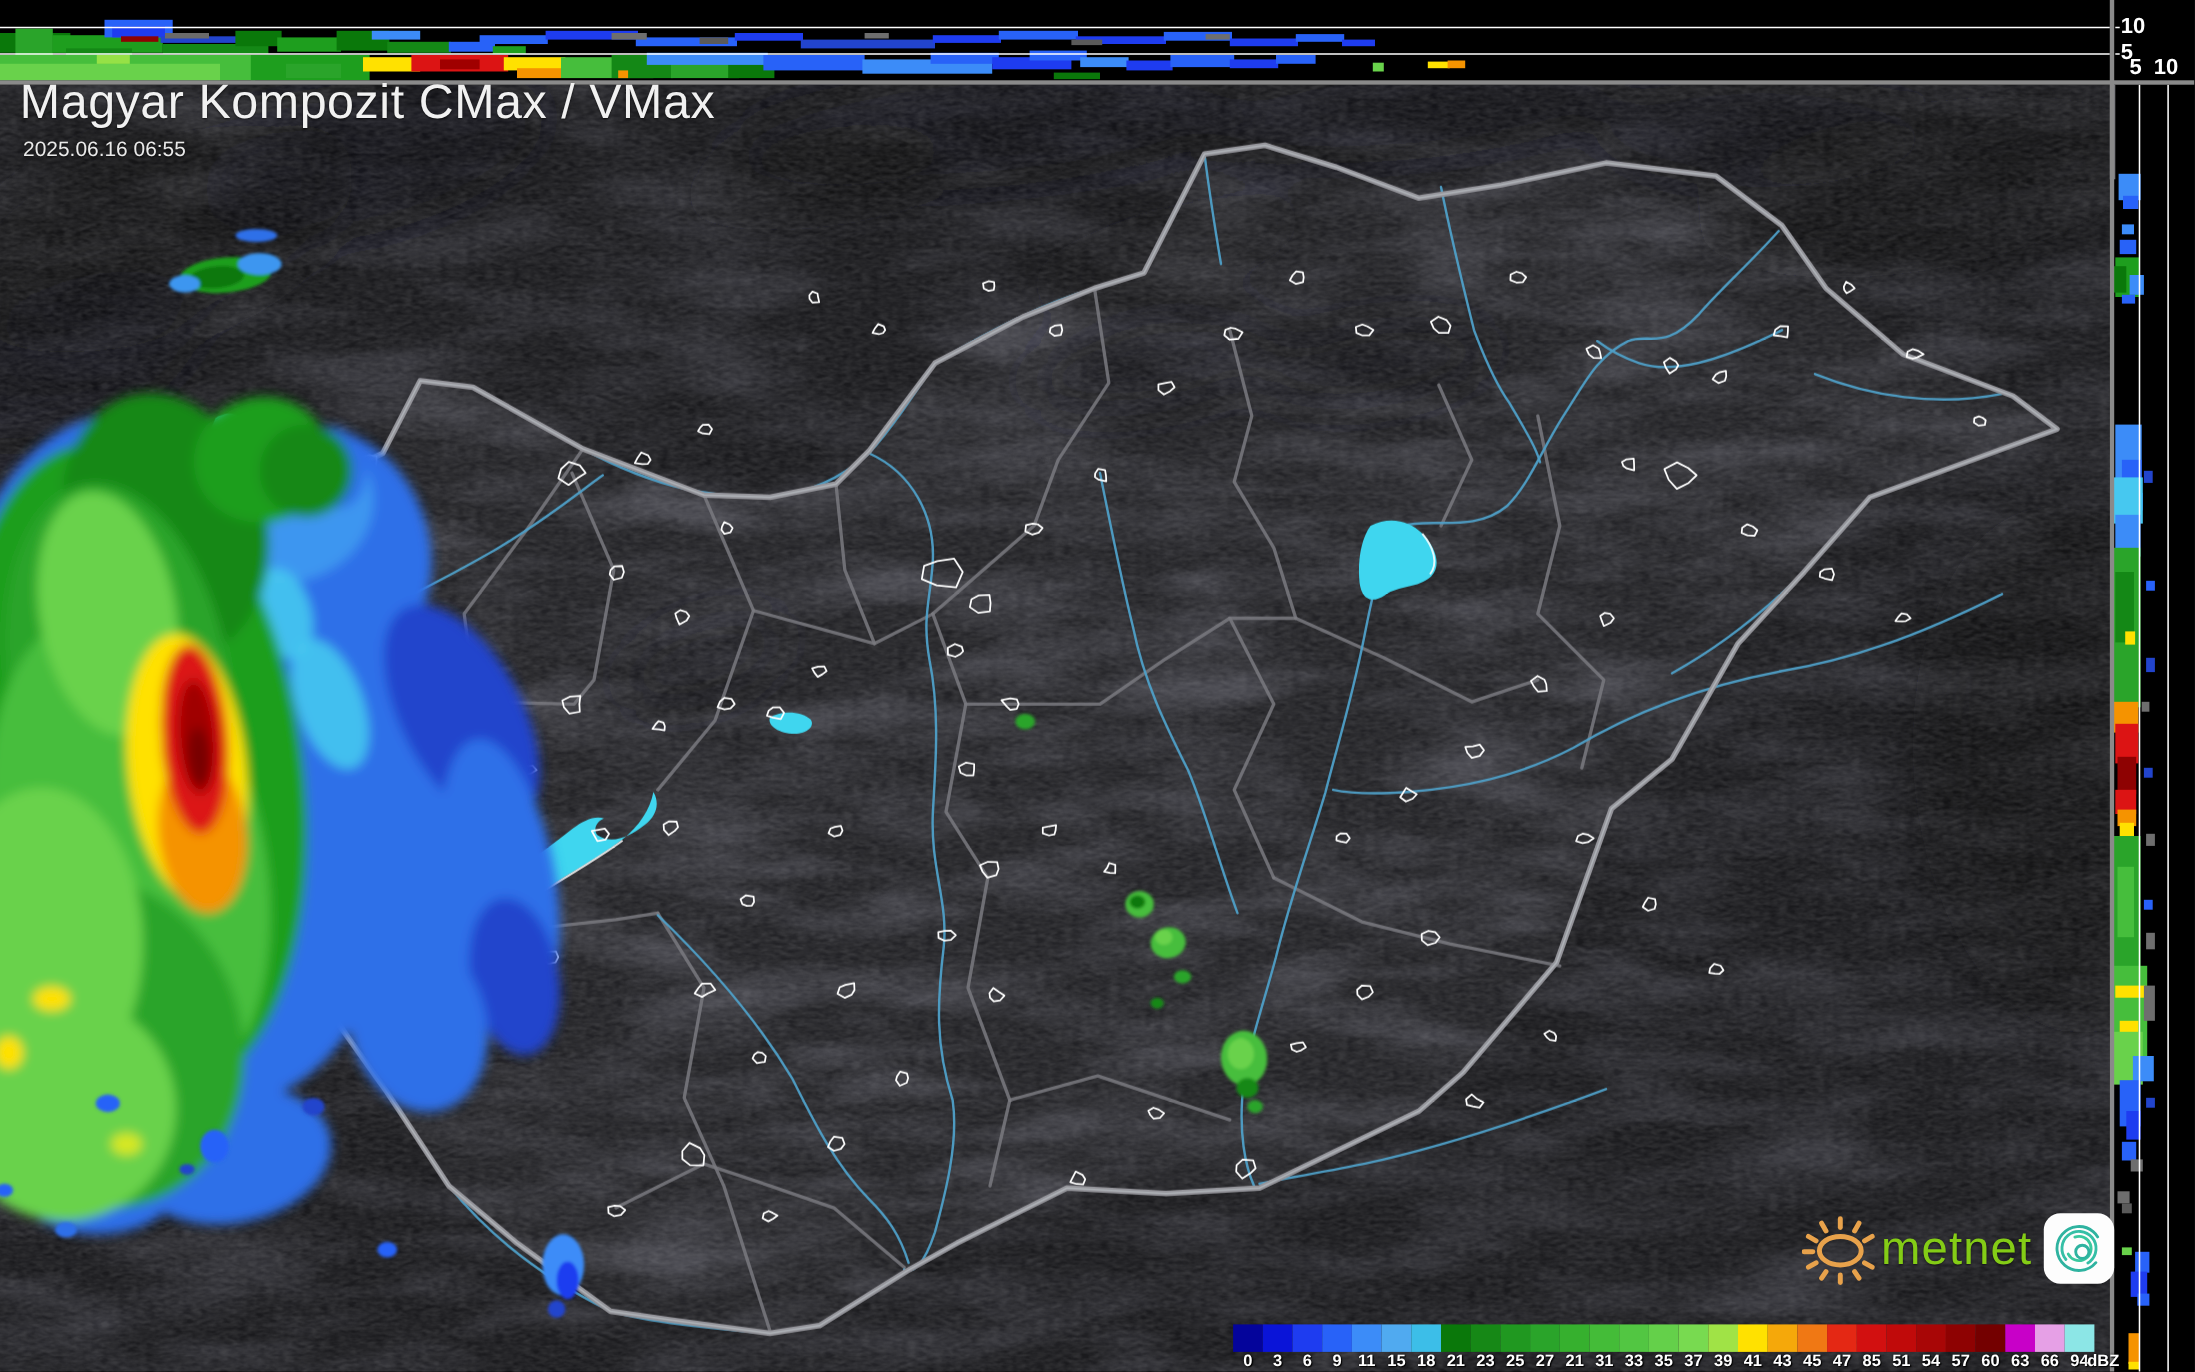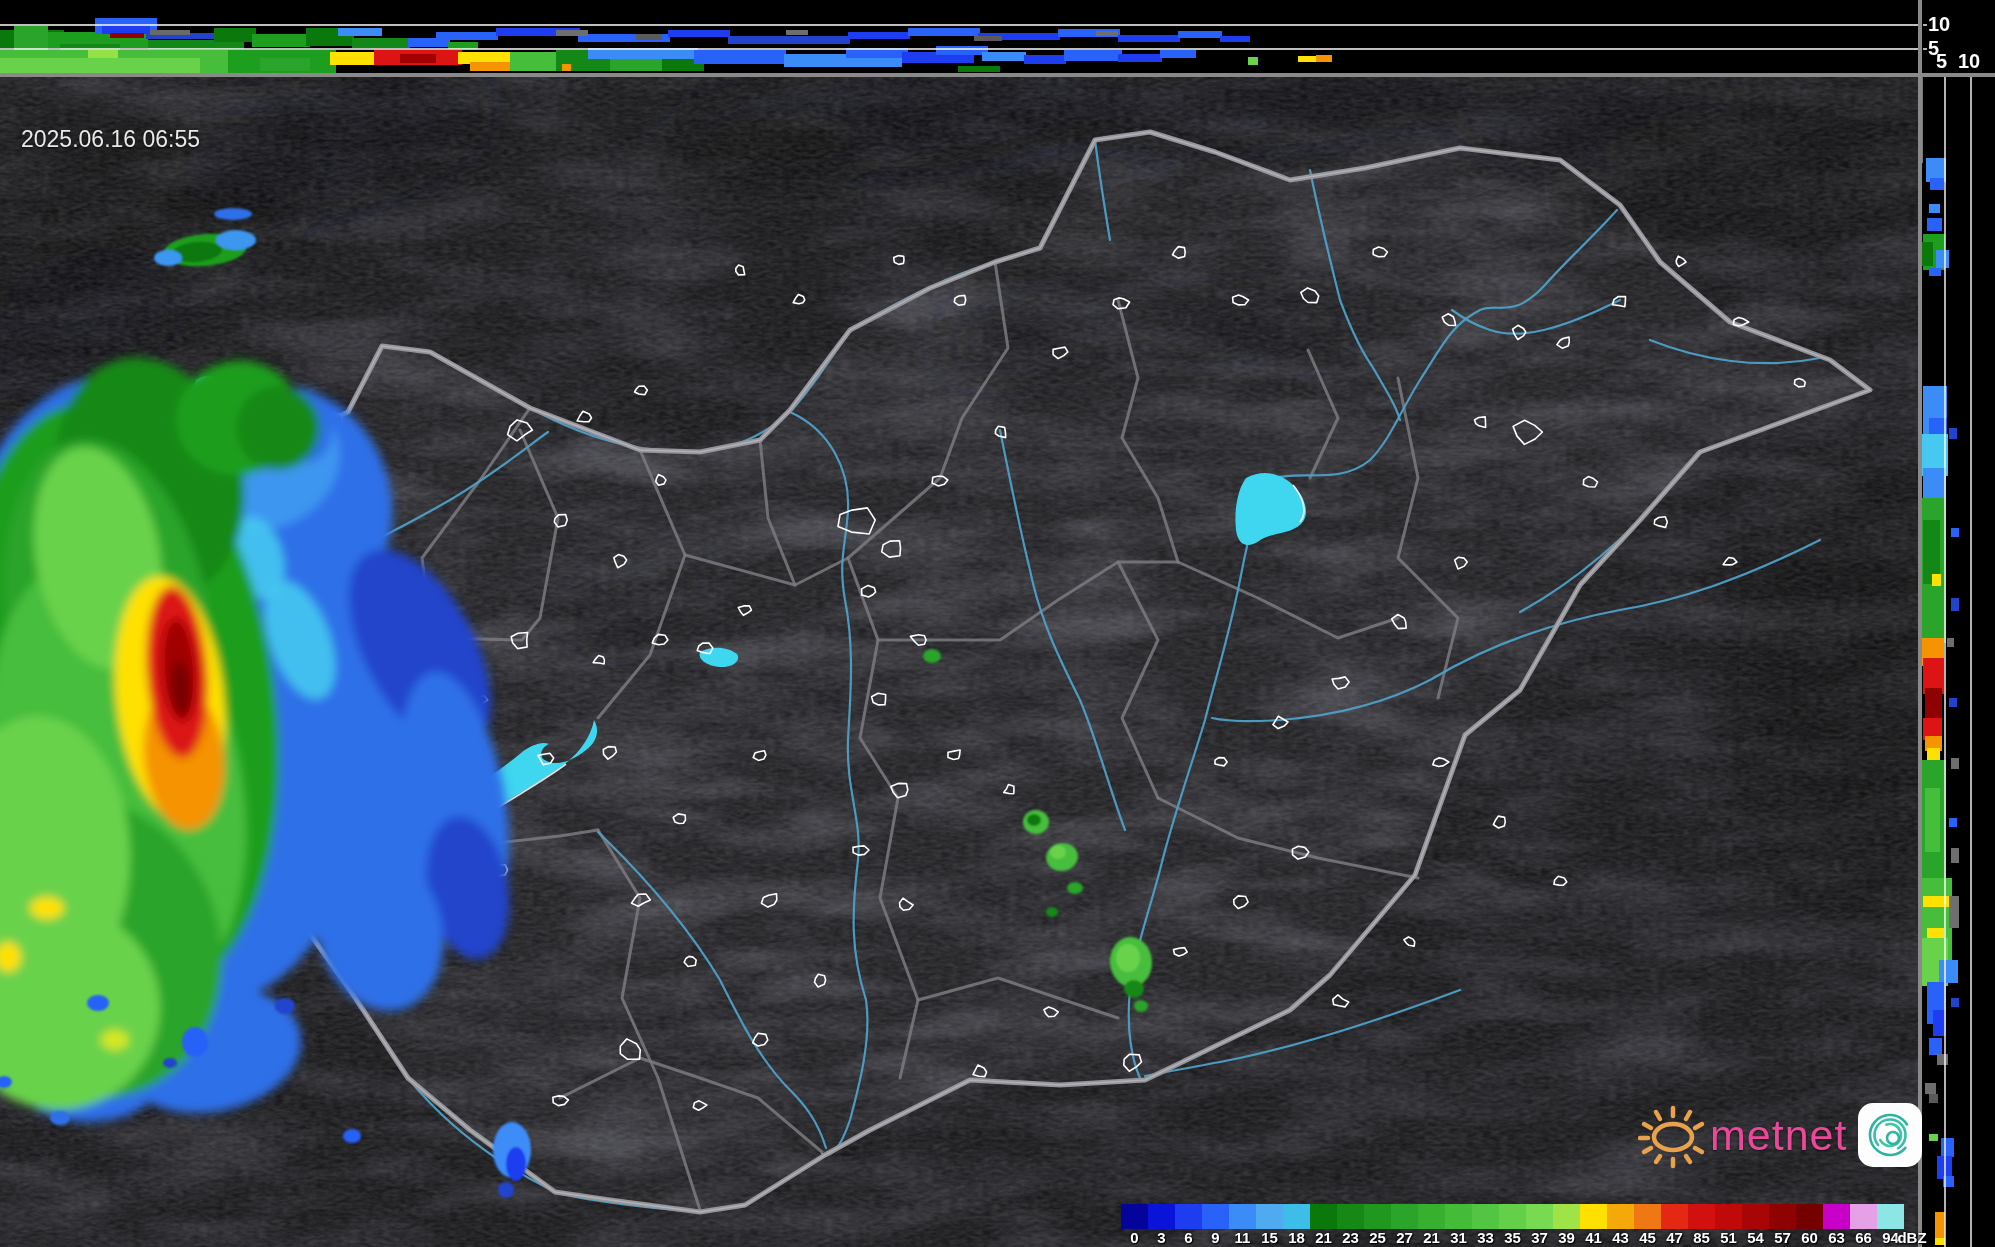--- a/index.html
+++ b/index.html
@@ -3,37 +3,37 @@
 <meta charset="utf-8">
 <style>
   html,body{margin:0;padding:0;background:#000;}
   body{width:1995px;height:1247px;position:relative;overflow:hidden;
        font-family:"Liberation Sans",sans-serif;}
   #scene{position:absolute;left:0;top:0;width:1995px;height:1247px;}
   #base-svg{position:absolute;left:0;top:0;}
   .overlay{position:absolute;z-index:5;}
   #title{left:18px;top:68px;font-size:44px;color:#F1F1F1;letter-spacing:.5px;
          text-shadow:0 1px 2px rgba(0,0,0,.7);white-space:nowrap;}
-  #timestamp{left:21px;top:126px;font-size:23px;color:#E9E9E9;
+  #timestamp{left:21px;top:126px;font-size:19px;color:#E9E9E9;
          text-shadow:0 1px 2px rgba(0,0,0,.7);}
   .axis{color:#FFF;font-weight:bold;font-size:20px;line-height:16px;
         text-shadow:0 0 2px #000;}
   #ax-top-10{left:1928px;top:16px;}
   #ax-top-5{left:1928px;top:40px;}
   #ax-right-5{left:1936px;top:53px;}
   #ax-right-10{left:1958px;top:53px;}
   #legend{left:1121px;top:1204px;z-index:6;}
   .lrow{display:flex;}
   .lcell{width:27px;height:25px;}
   .llab{width:27px;height:18px;line-height:18px;text-align:center;color:#FFF;
         font-size:15px;font-weight:bold;
         text-shadow:0 0 3px #000,1px 1px 1px #000;}
   .lunit{width:44px;margin-left:-14px;text-align:center;}
   #logo{left:1638px;top:1098px;display:flex;align-items:center;z-index:6;}
-  #logo-text{color:#ec4899;font-size:43px;letter-spacing:1px;margin:0 10px 0 2px;
+  #logo-text{color:#84cc16;font-size:43px;letter-spacing:1px;margin:0 10px 0 2px;
         text-shadow:0 1px 2px rgba(0,0,0,.6);}
 </style>
 </head>
 <body>
 
 <div id="scene">
 
   <svg id="base-svg" width="1995" height="1247" viewBox="0 0 1995 1247">
     <defs>
       <clipPath id="mapclip">
@@ -403,20 +403,21 @@
       </g>
     <g id="g-right-lines">
         <line x1="1945" y1="77" x2="1945" y2="1247" stroke="#FFFFFF" stroke-width="1.4"></line>
         <line x1="1971" y1="77" x2="1971" y2="1247" stroke="#FFFFFF" stroke-width="1.4"></line>
       </g>
 
     <rect x="0" y="73" width="1995" height="4" fill="#8A8A8A"></rect>
     <rect x="1918" y="0" width="4" height="1247" fill="#8A8A8A"></rect>
   </svg>
 
+  <div id="title" class="overlay">Magyar Kompozit CMax / VMax</div>
   <div id="timestamp" class="overlay">2025.06.16 06:55</div>
 
   <div id="ax-top-10" class="overlay axis">10</div>
   <div id="ax-top-5" class="overlay axis">5</div>
   <div id="ax-right-5" class="overlay axis">5</div>
   <div id="ax-right-10" class="overlay axis">10</div>
 
   <div id="legend" class="overlay">
     <div class="lrow" id="legend-cells">
         <div class="lcell" style="background: rgb(4, 4, 155);"></div>

